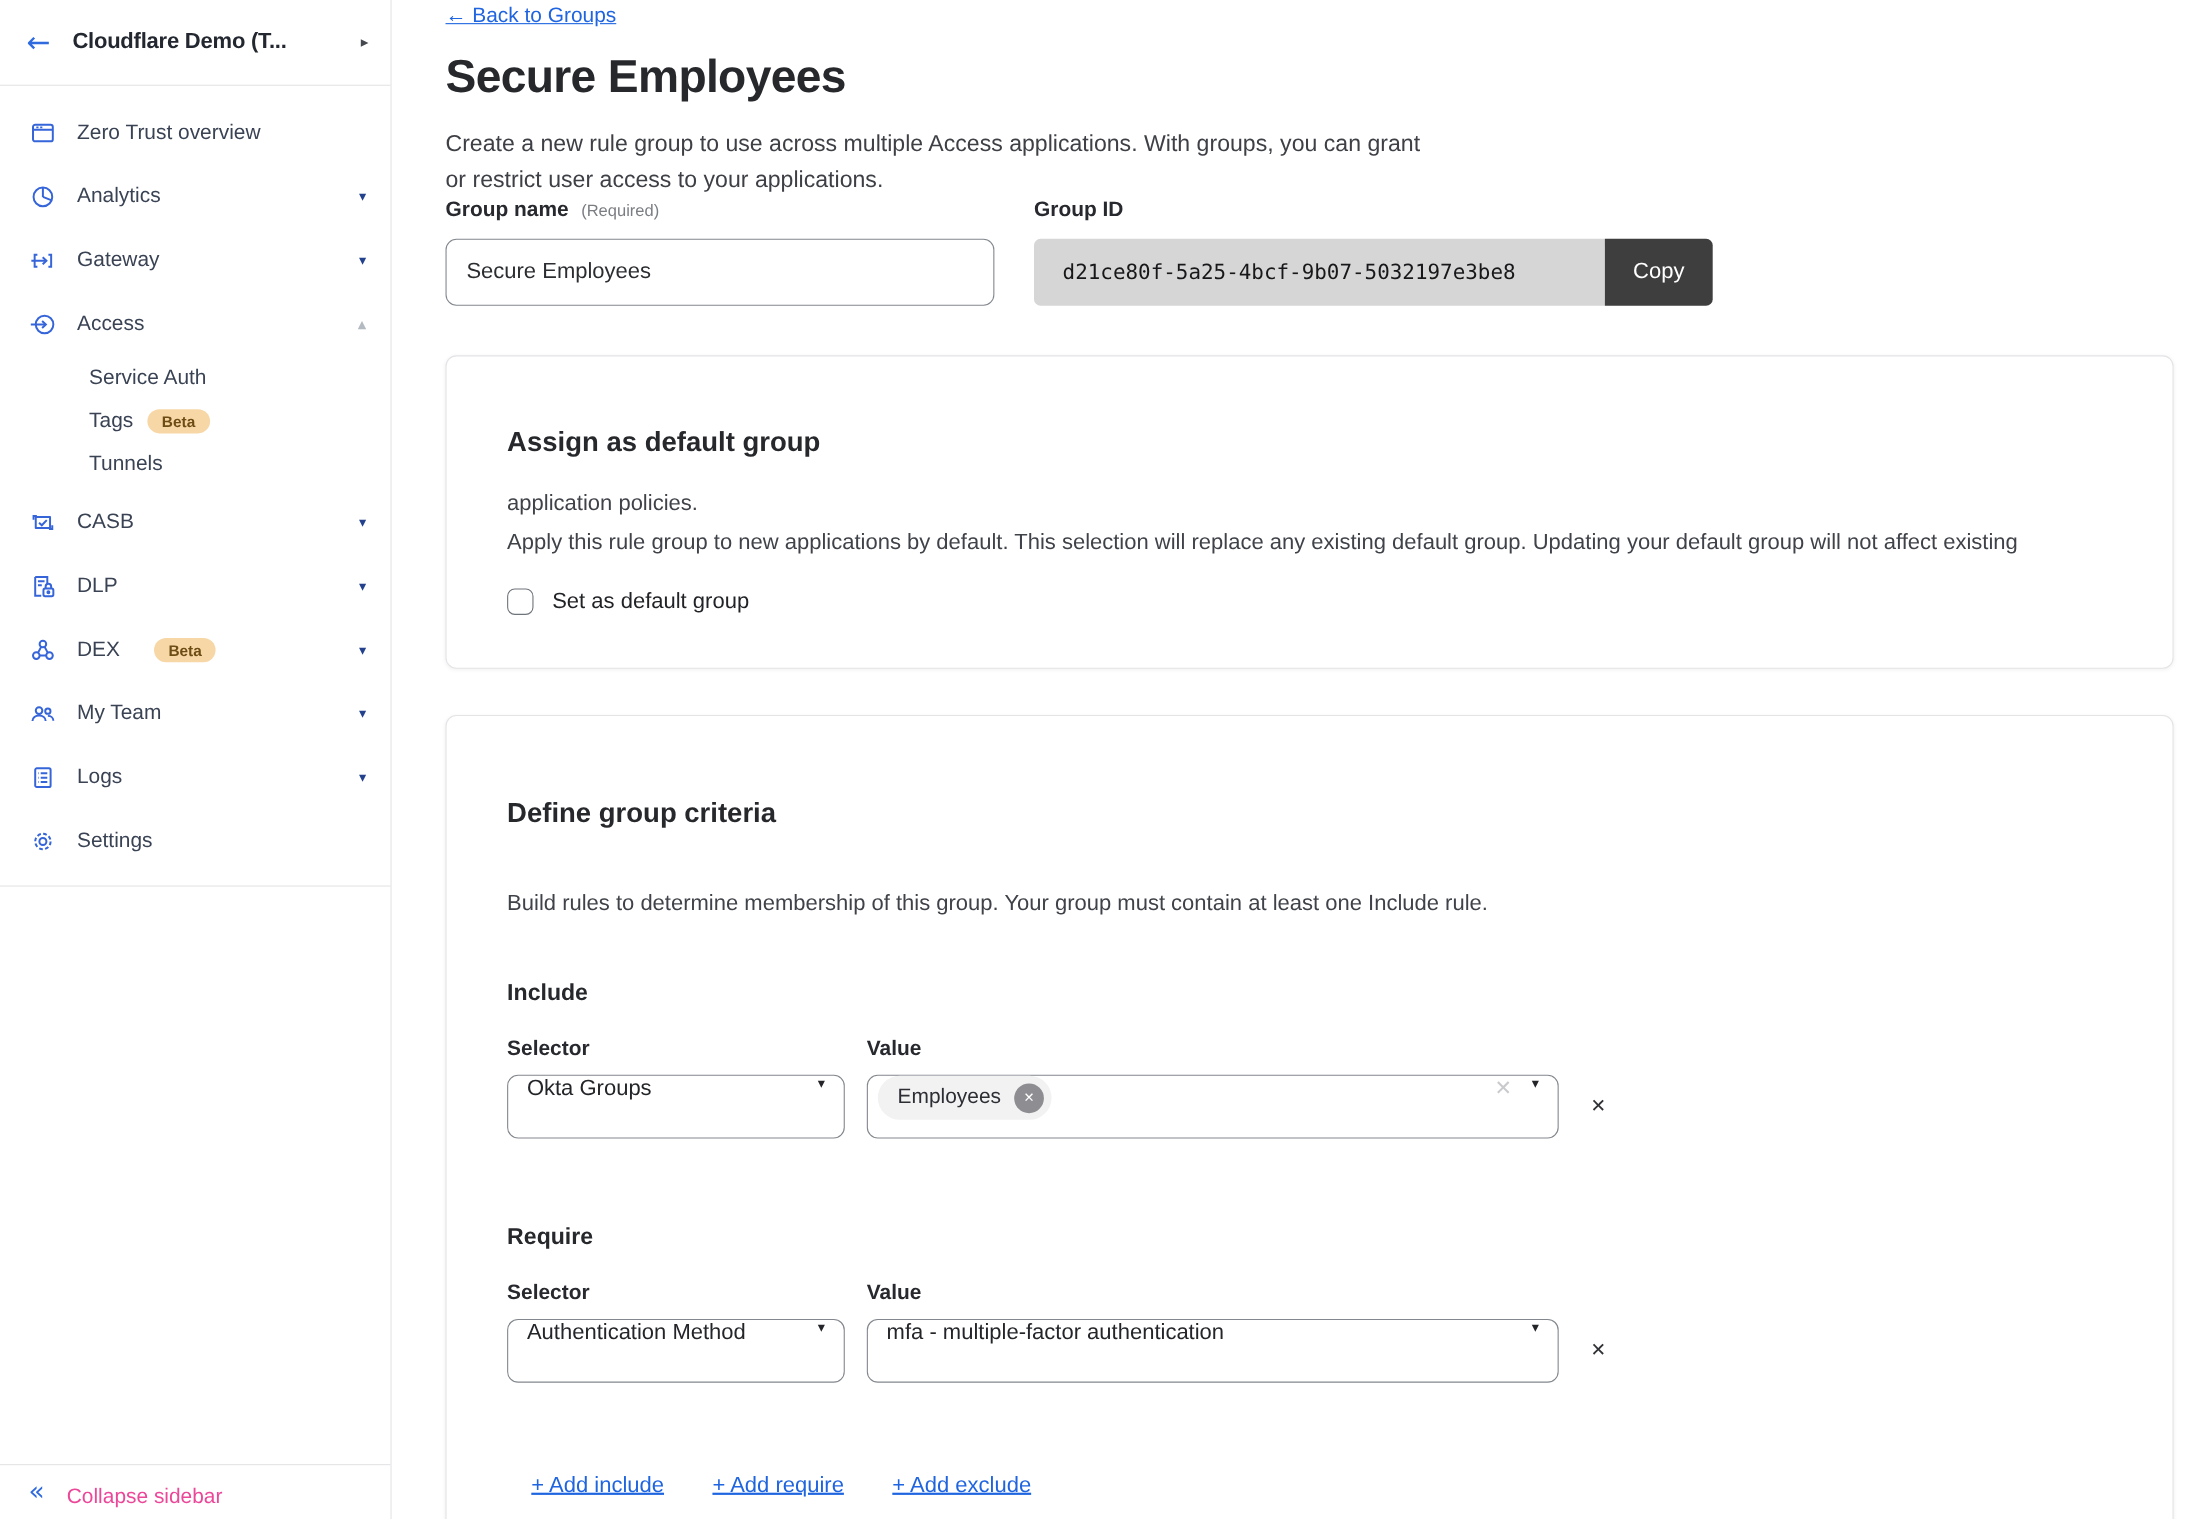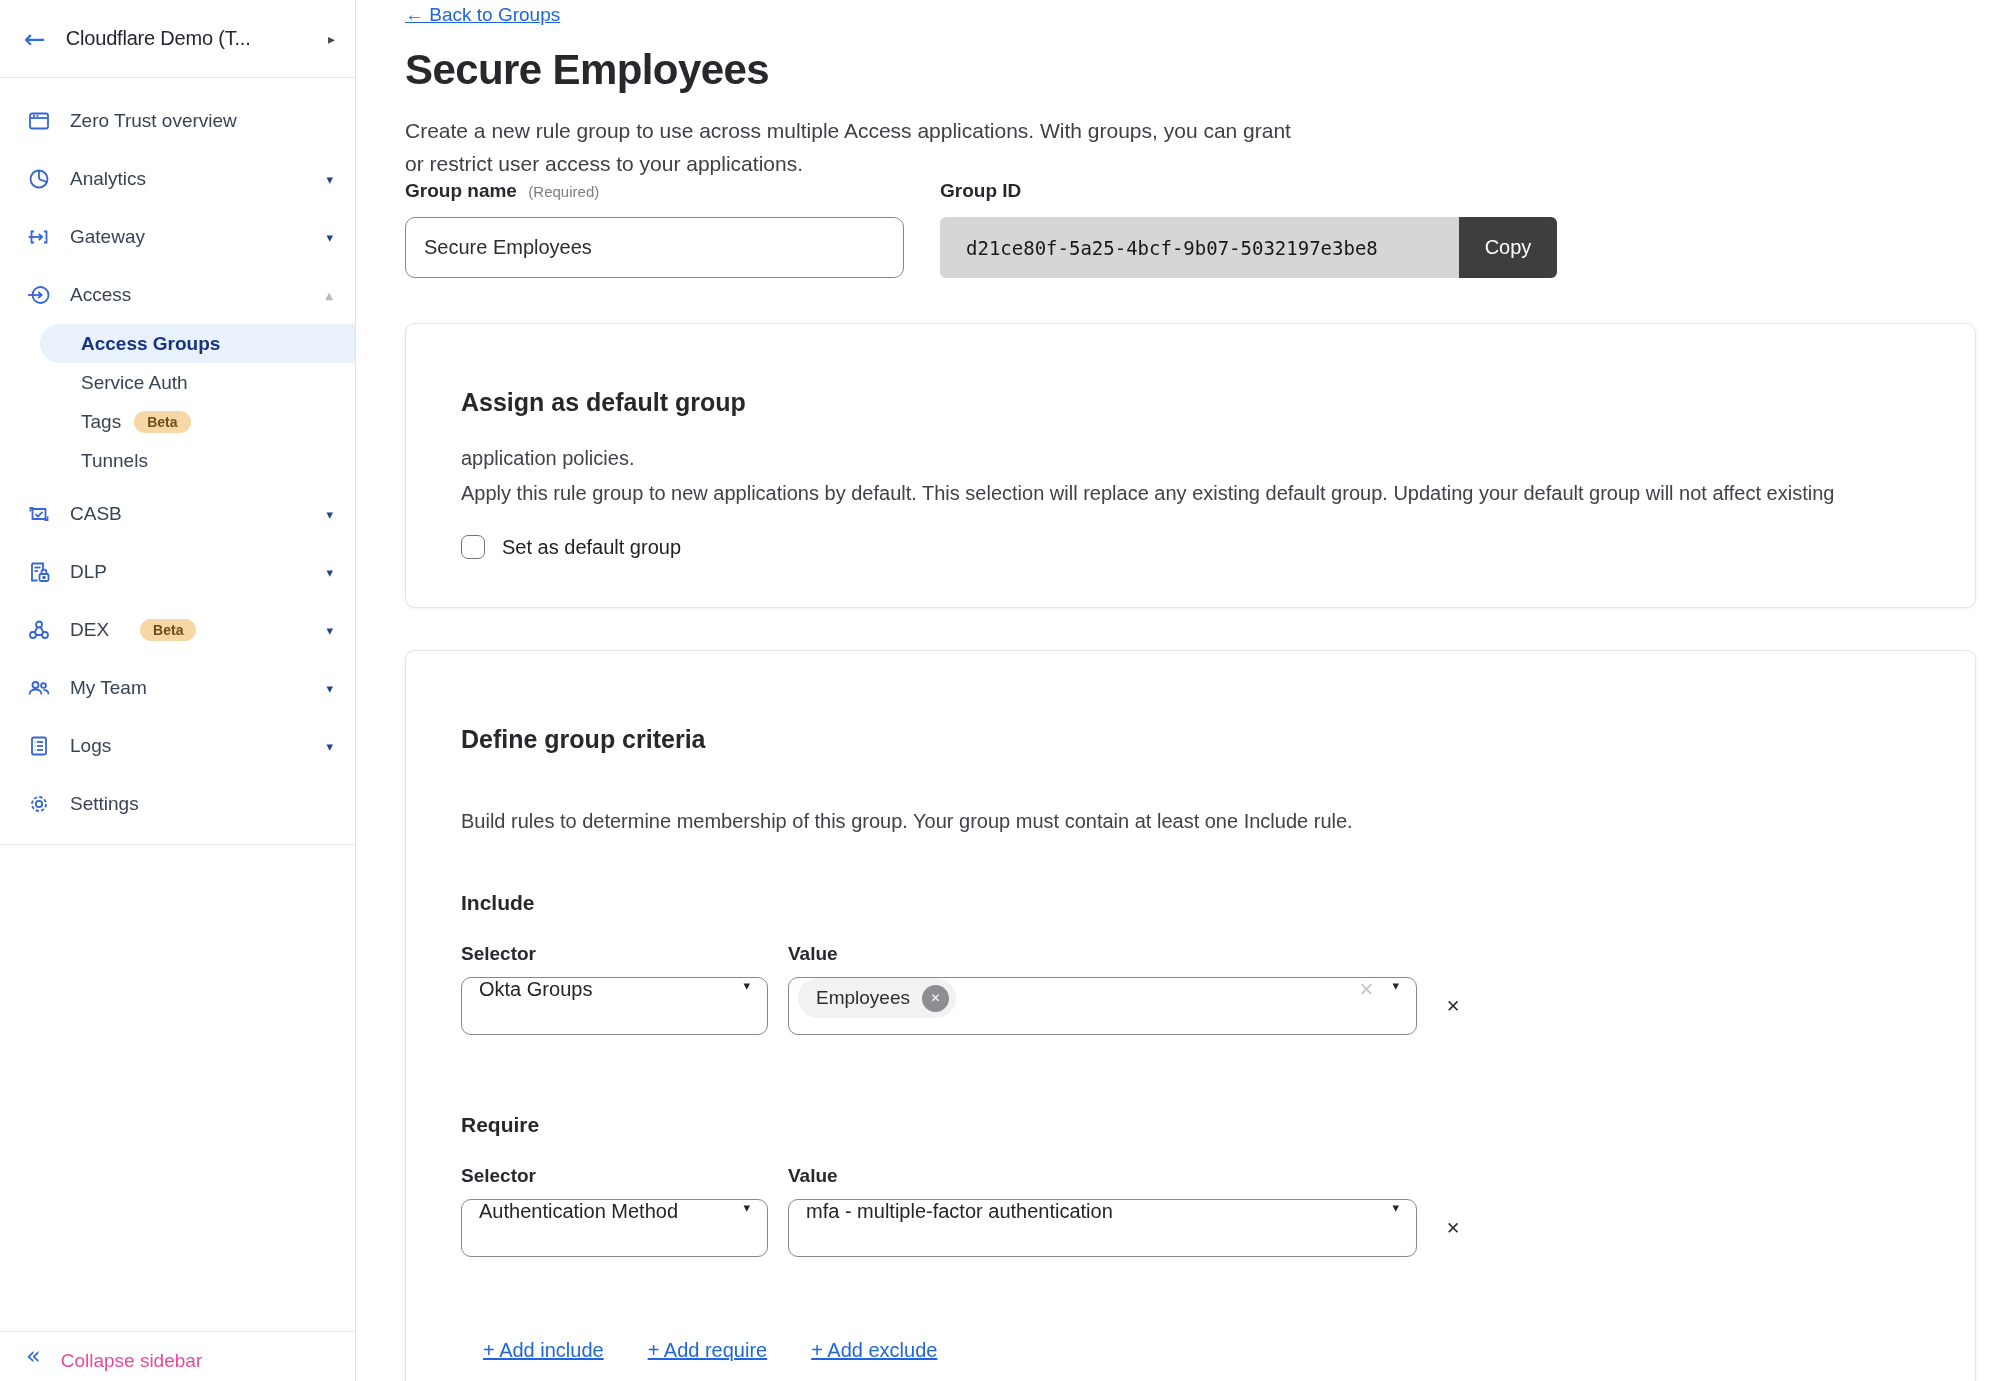--- a/index.html
+++ b/index.html
@@ -13,21 +13,21 @@
   
   .sidebar {
     position:absolute; left:0; top:0; bottom:0; width:356px;
     background:#fff; border-right:1px solid #e4e4e7;
   }
   .sb-header {
     height:78px; border-bottom:1px solid #e4e4e7;
     display:flex; align-items:center; padding:0 20px 0 24px; gap:20px; cursor:pointer;
   }
   .sb-back { color:#2f6bdf; font-size:26px; line-height:1; }
-  .sb-title { flex:1; font-size:20px; font-weight:400; color:#23272f; letter-spacing:-0.2px; white-space:nowrap; overflow:hidden; }
+  .sb-title { flex:1; font-size:20px; font-weight:700; color:#23272f; letter-spacing:-0.2px; white-space:nowrap; overflow:hidden; }
   .sb-acct-caret { color:#45484e; font-size:14px; }
 
   .sb-nav { padding-top:14px; }
   .nav-item {
     height:58px; display:flex; align-items:center; gap:18px;
     padding:0 22px 0 26px; font-size:19px; color:#3a4354; cursor:pointer;
   }
   .nav-item .nicon { width:26px; display:flex; justify-content:center; align-items:center; }
   .nav-caret { margin-left:auto; font-size:13px; color:#24418e; }
   .nav-caret.up { color:#b4bac2; }
@@ -181,23 +181,20 @@
         <svg class="sbi" width="24" height="24" viewBox="0 0 24 24" fill="none" stroke="#3565d9" stroke-width="1.8">
           <circle cx="13.5" cy="12" r="8"></circle>
           <path d="M1 12 H14.5"></path>
             <path d="M11.3 8.8 L14.7 12 L11.3 15.2"></path>
         </svg>
       </span>
       <span>Access</span>
       <span class="nav-caret up glyph" style="font-size:10px">▲</span>
     </div>
 
-    <div class="sub-item active">
-      <span>Access Groups</span>
-    </div>
     <div class="sub-item">
       <span>Service Auth</span>
     </div>
     <div class="sub-item">
       <span>Tags</span>
       <span class="beta-badge">Beta</span>
     </div>
     <div class="sub-item">
       <span>Tunnels</span>
     </div>

